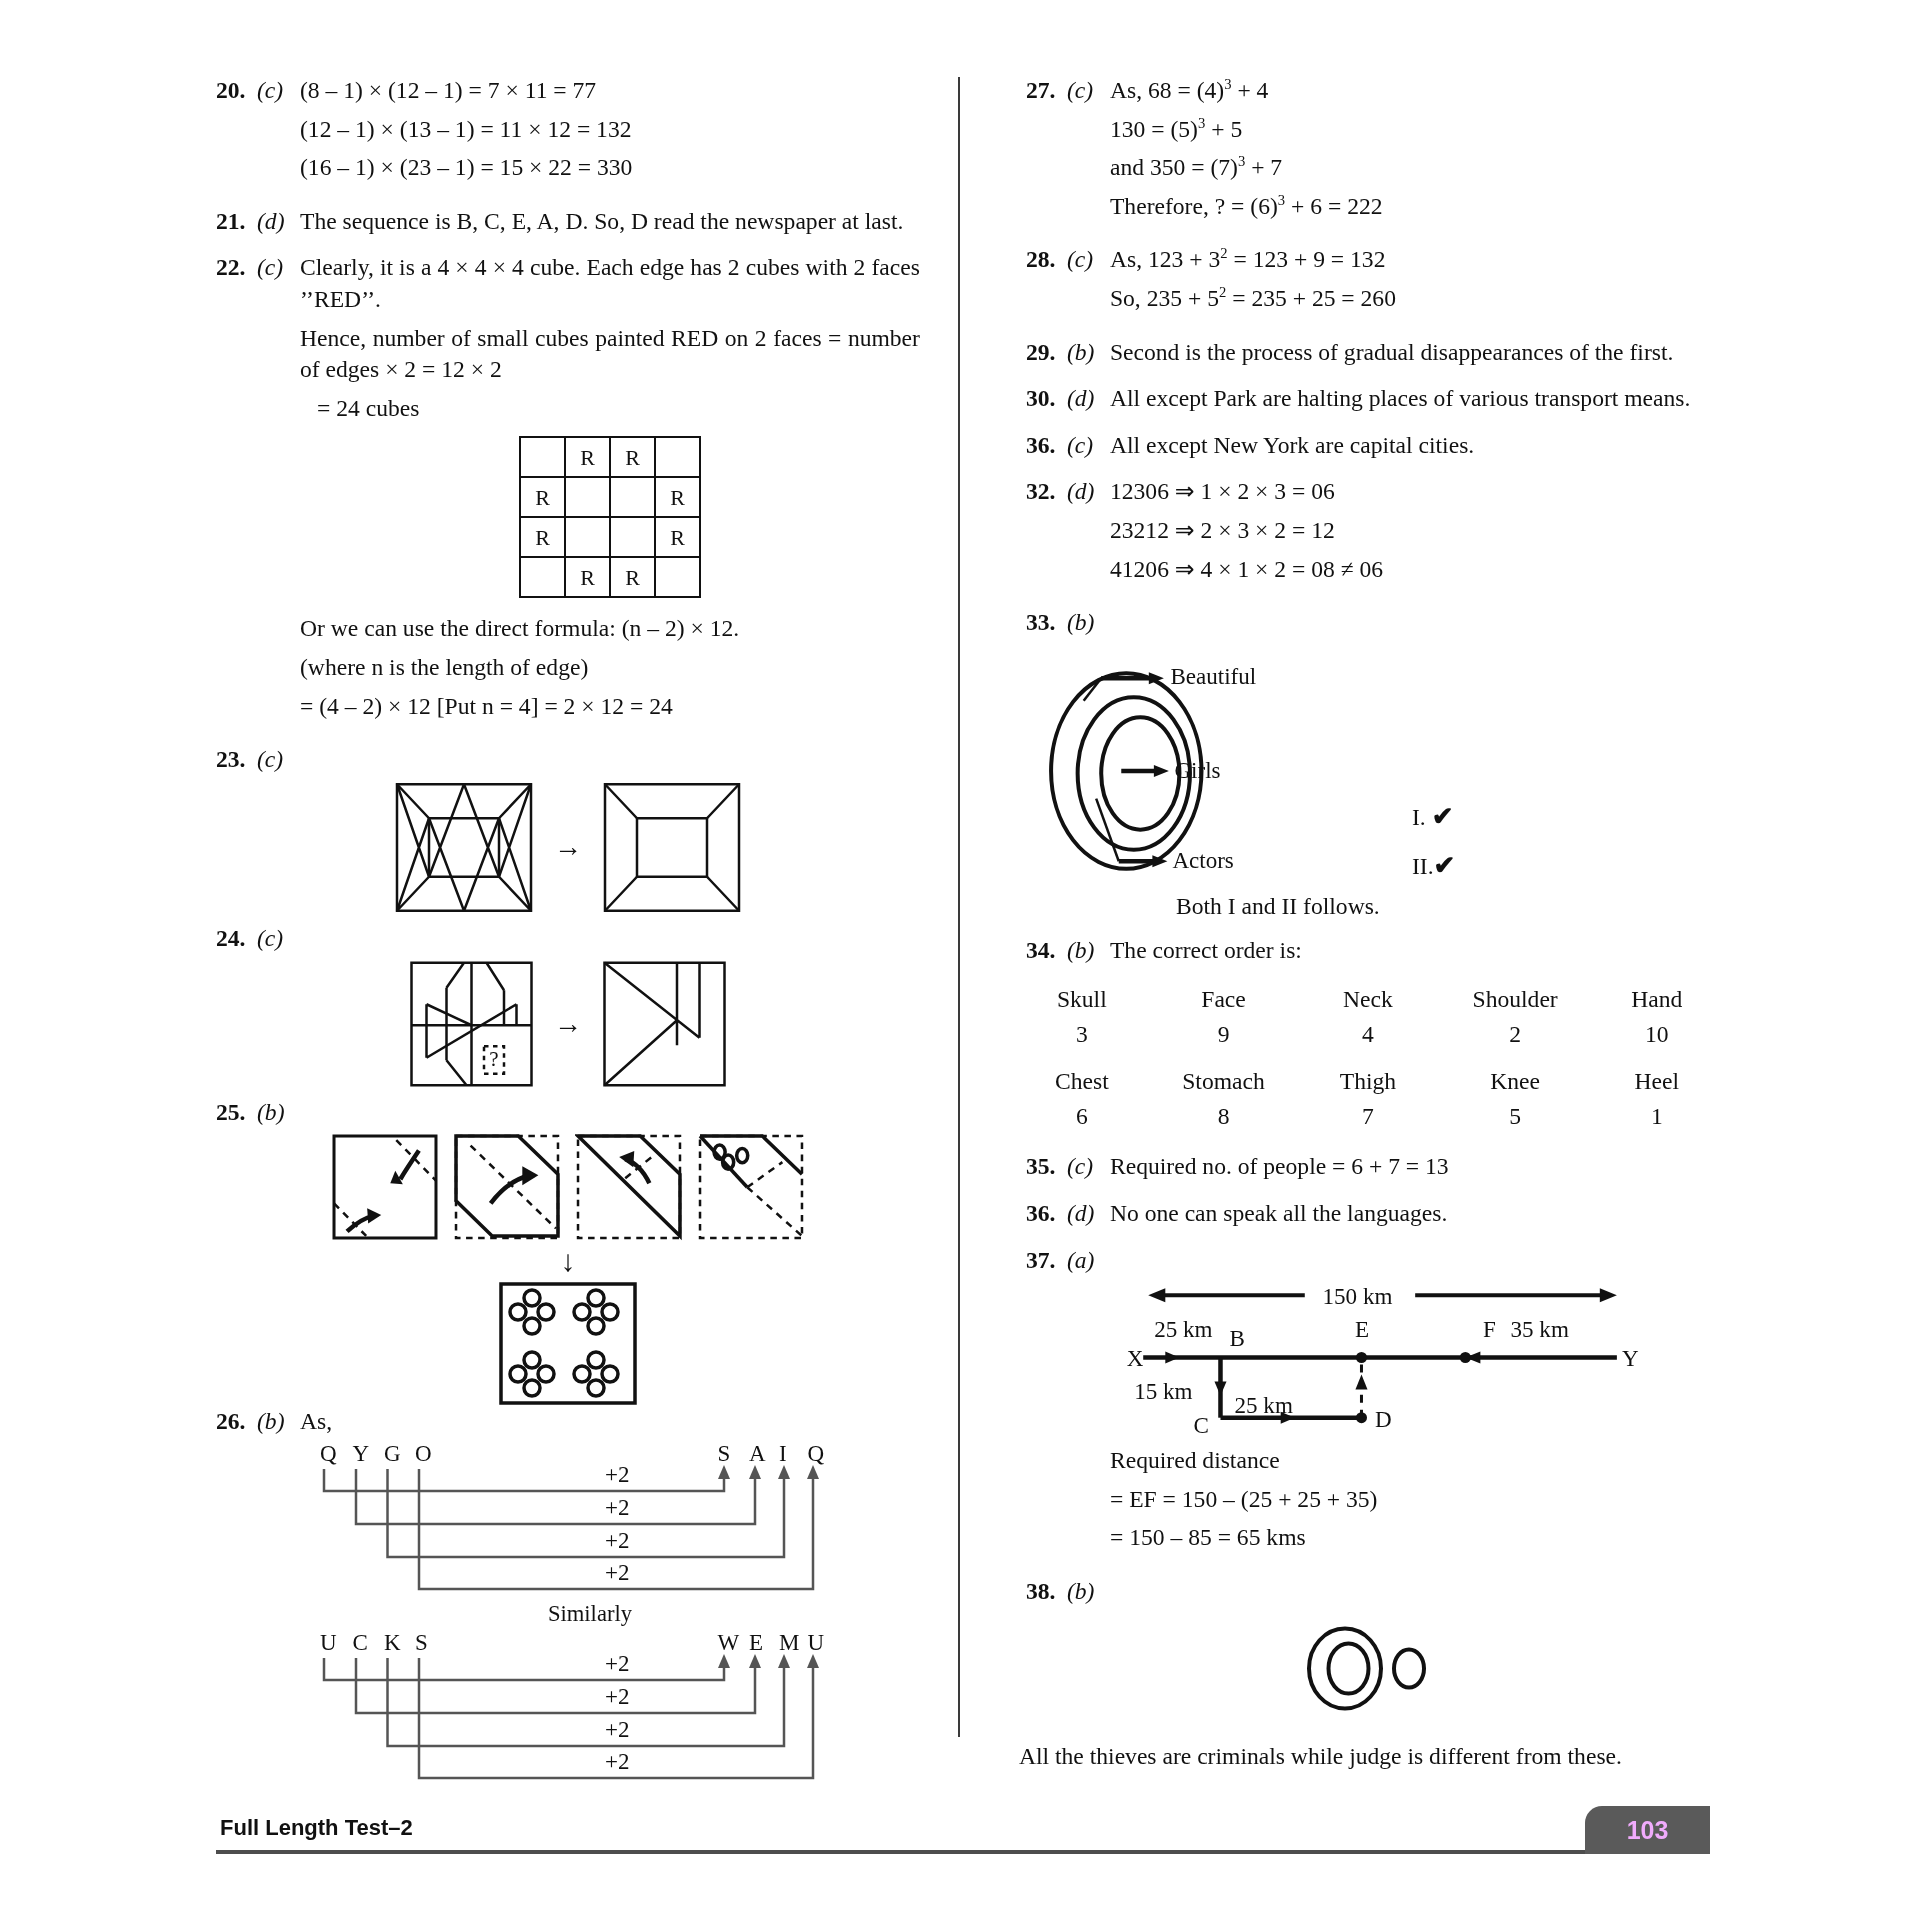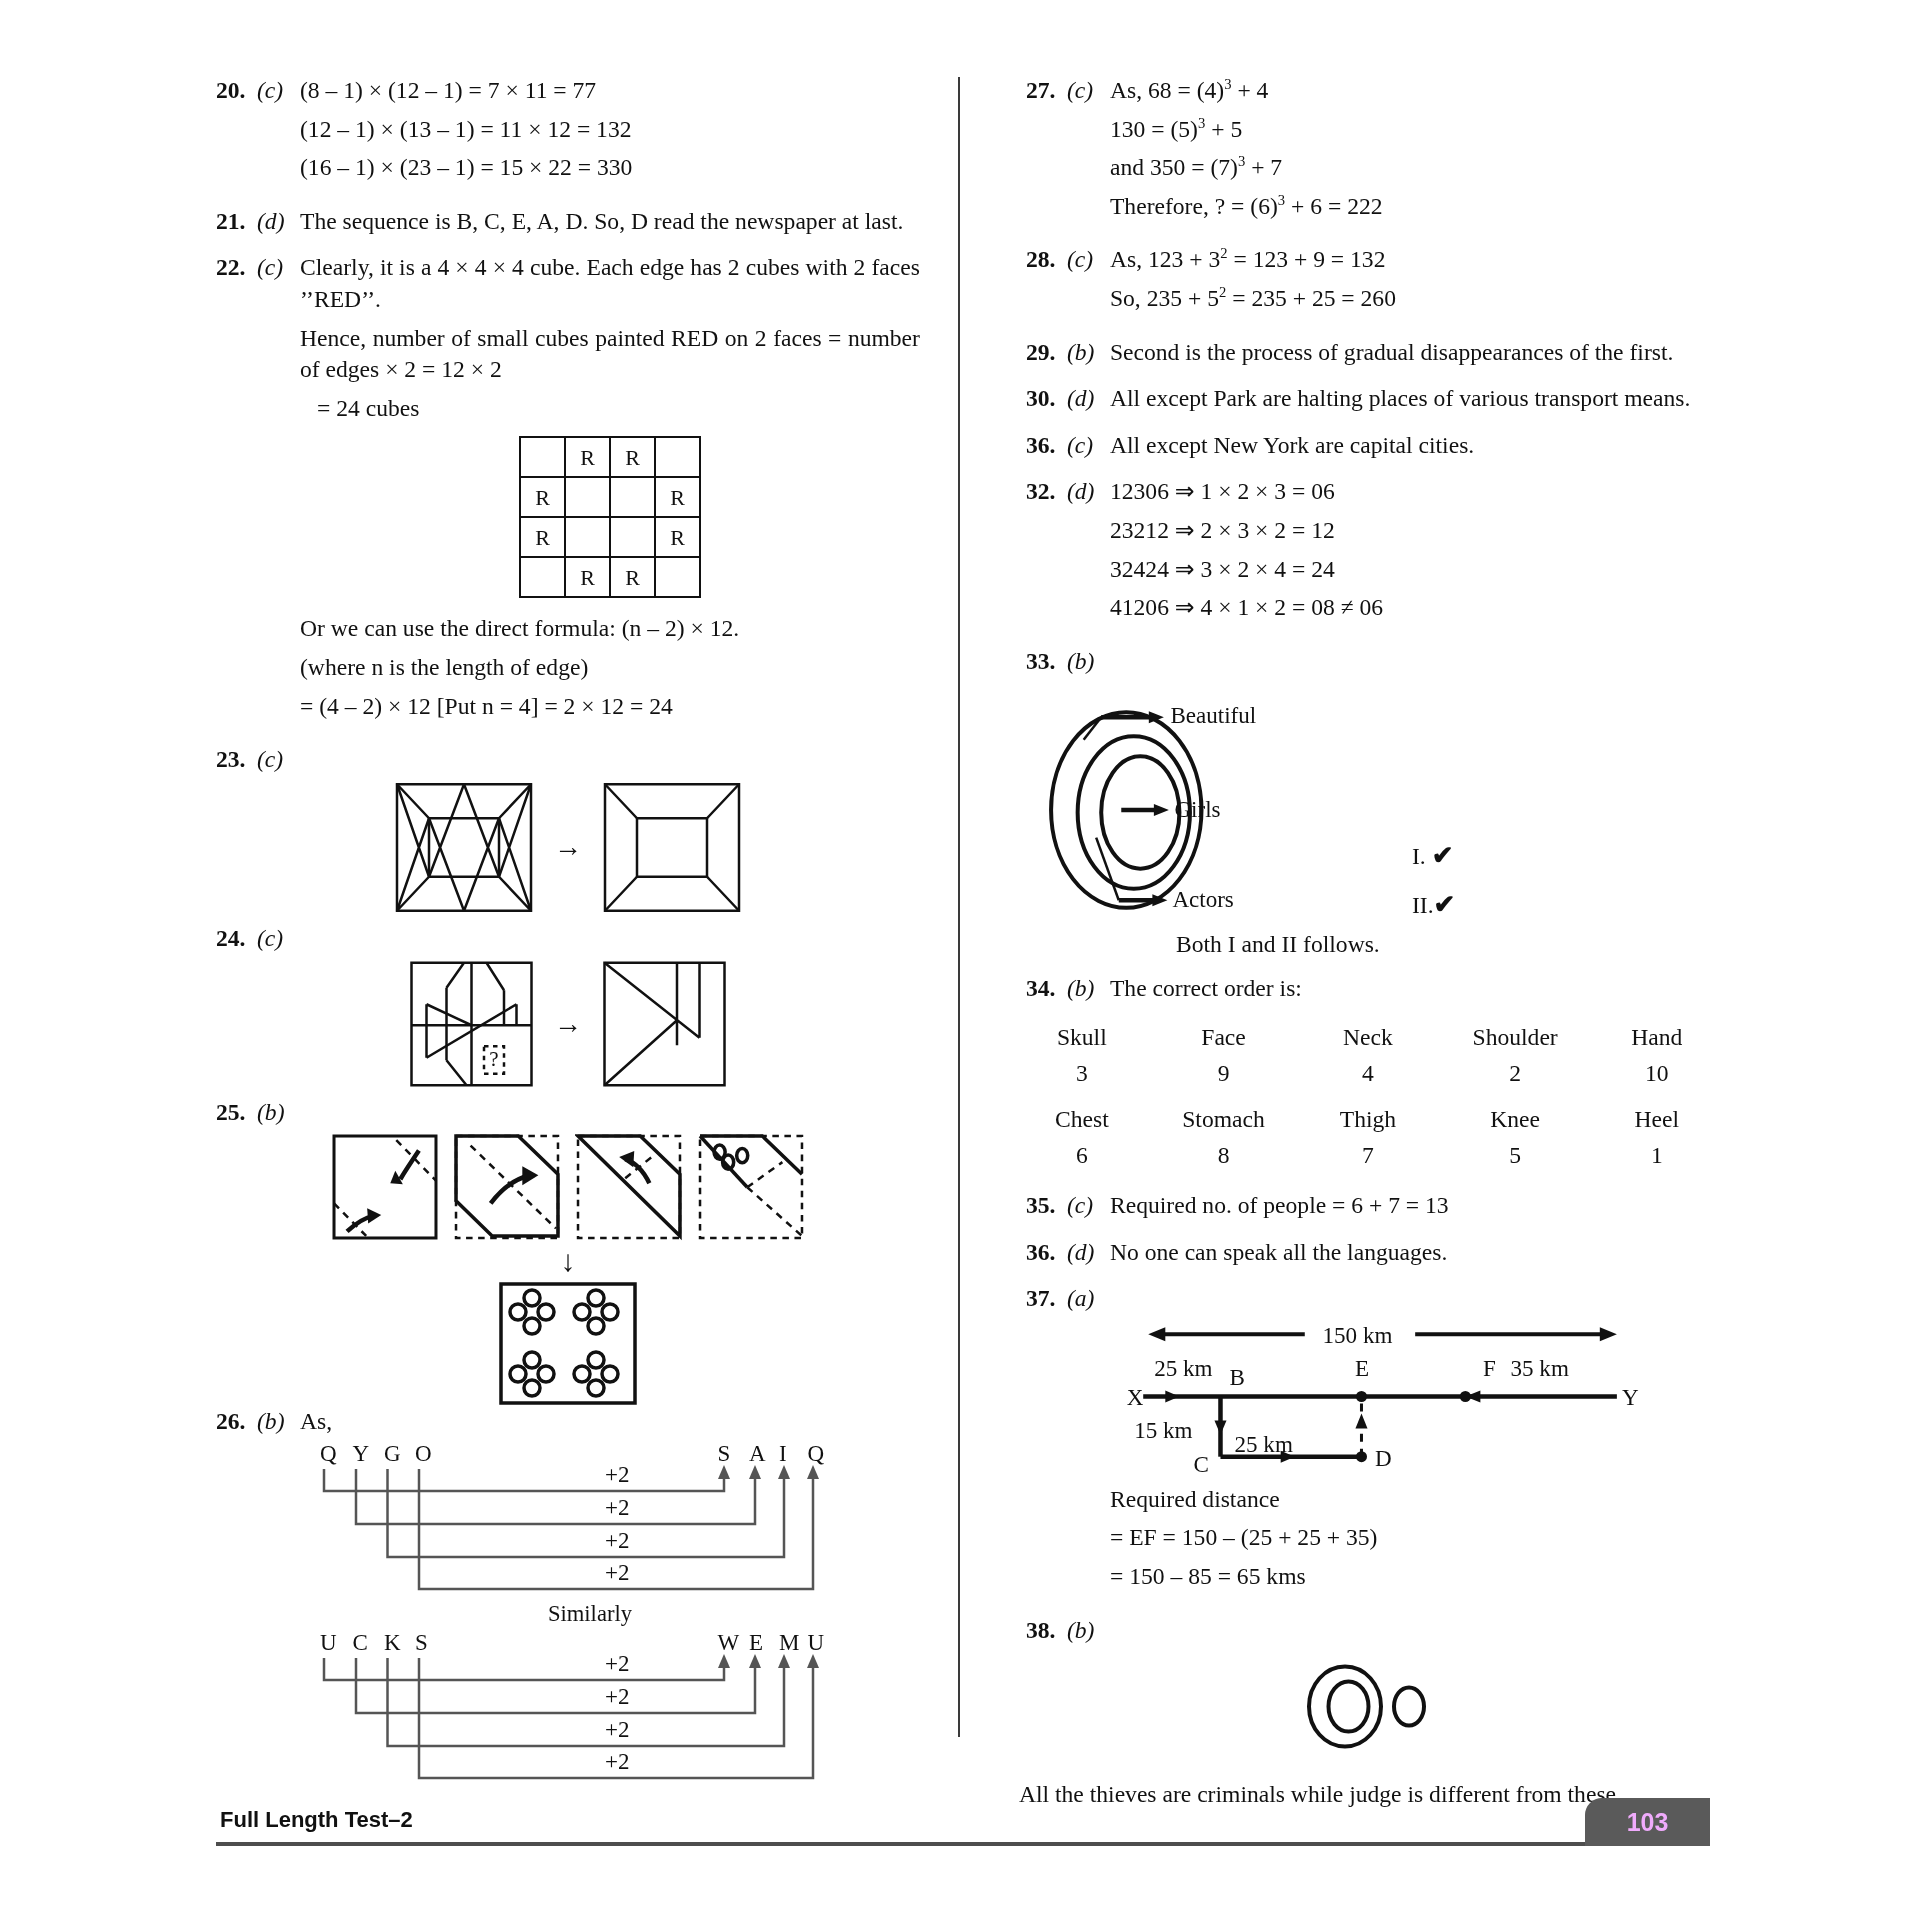--- a/index.html
+++ b/index.html
@@ -72,21 +72,21 @@
   
   .venn-row{display:flex;align-items:center;margin-top:3px;}
   .venn-box{flex:none;}
   .checks{margin-left:25px;margin-top:150px;font-size:23.6px;line-height:1.9;}
   .check-line{white-space:nowrap;}
   .chk{font-size:26px;font-weight:bold;}
   .bothline{font-size:23.6px;margin:2px 0 0 150px;}
 
   
   .footer{
-    position:absolute;left:216px;right:216px;bottom:80px;height:48px;
+    position:absolute;left:216px;right:216px;bottom:72px;height:48px;
   }
   .footer-rule{
     position:absolute;left:0;right:0;bottom:0;height:4.5px;background:#4d4d4d;
   }
   .footer-label{
     position:absolute;left:4px;bottom:13px;
     font-family:"Liberation Sans",sans-serif;
     font-weight:bold;font-size:22px;color:#111;
   }
   .pagetab{
@@ -399,21 +399,20 @@
         <div class="opt">(c)</div>
         <div class="body">All except New York are capital cities.</div>
       </div>
 
       <div class="item">
         <div class="num">32.</div>
         <div class="opt">(d)</div>
         <div class="body">
           <p>12306 ⇒ 1 × 2 × 3 = 06</p>
           <p>23212 ⇒ 2 × 3 × 2 = 12</p>
-          <p>32424 ⇒ 3 × 2 × 4 = 24</p>
           <p>41206 ⇒ 4 × 1 × 2 = 08 ≠ 06</p>
         </div>
       </div>
 
       <div class="item" style="margin-bottom:0">
         <div class="num">33.</div>
         <div class="opt">(b)</div>
         <div class="body"></div>
       </div>
       <div class="venn-row">

